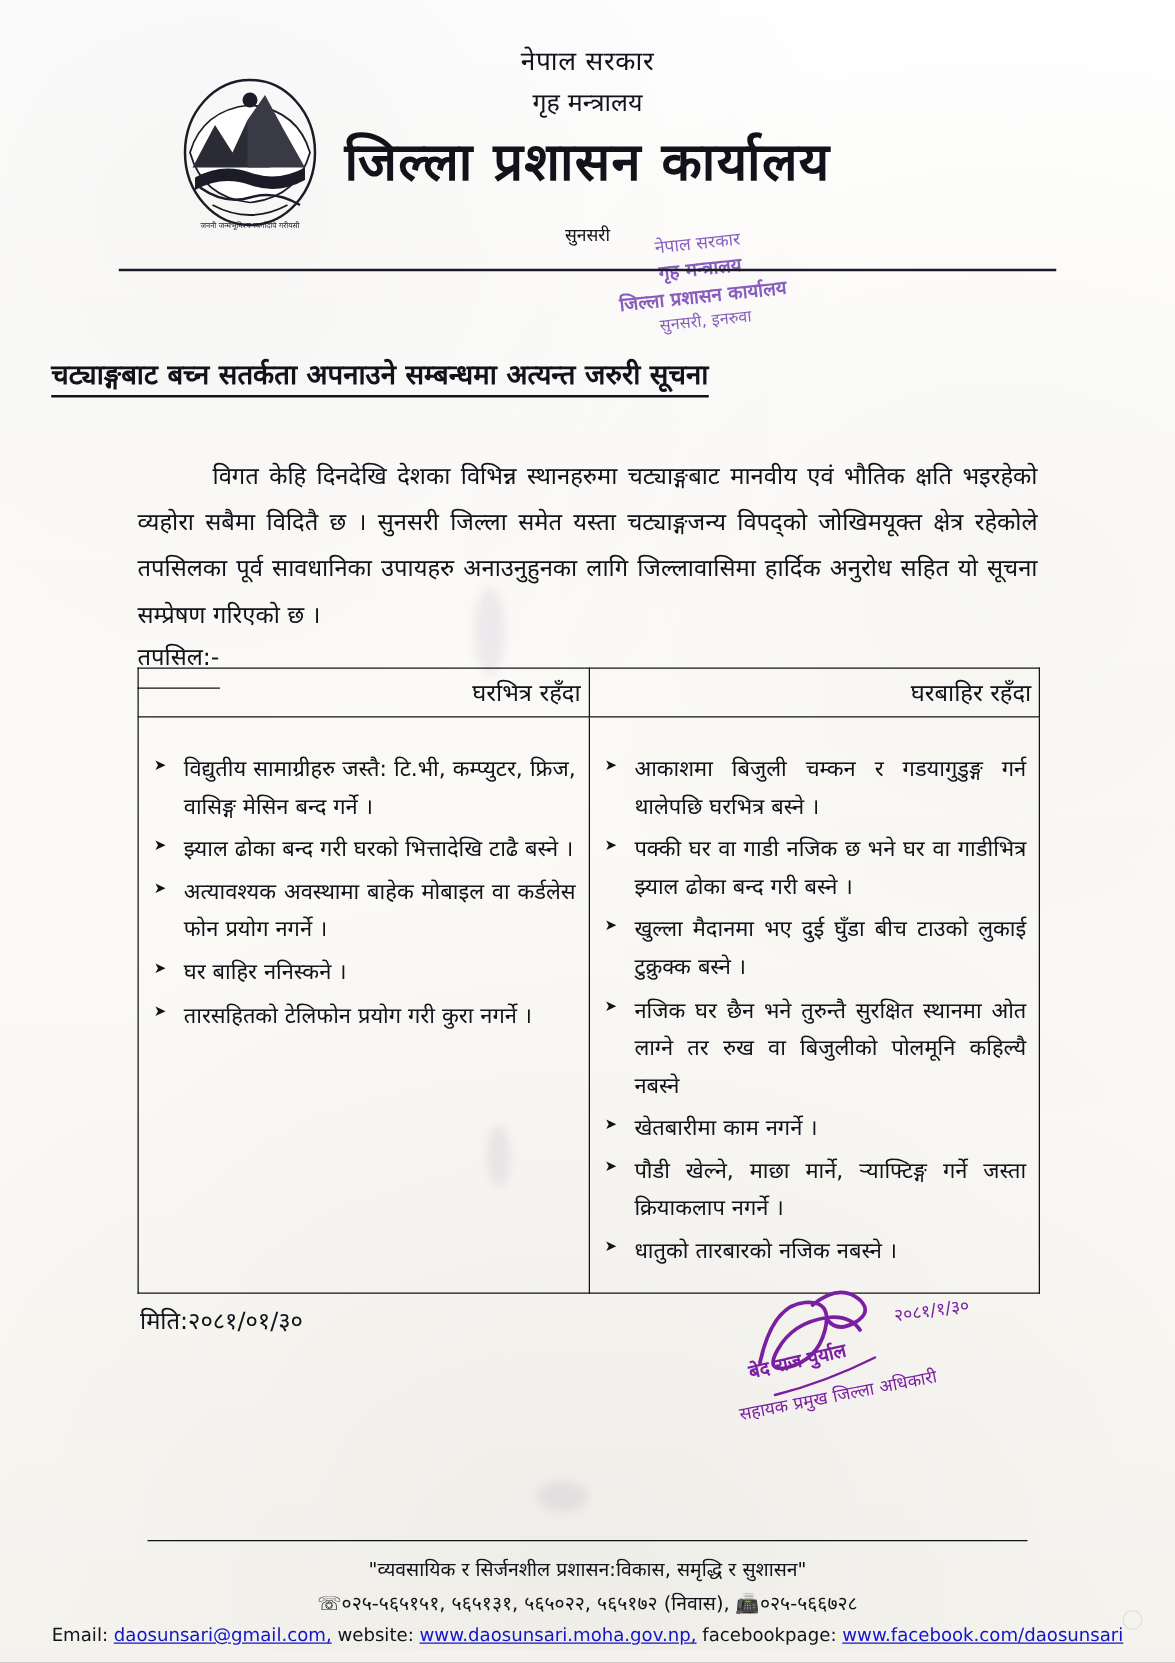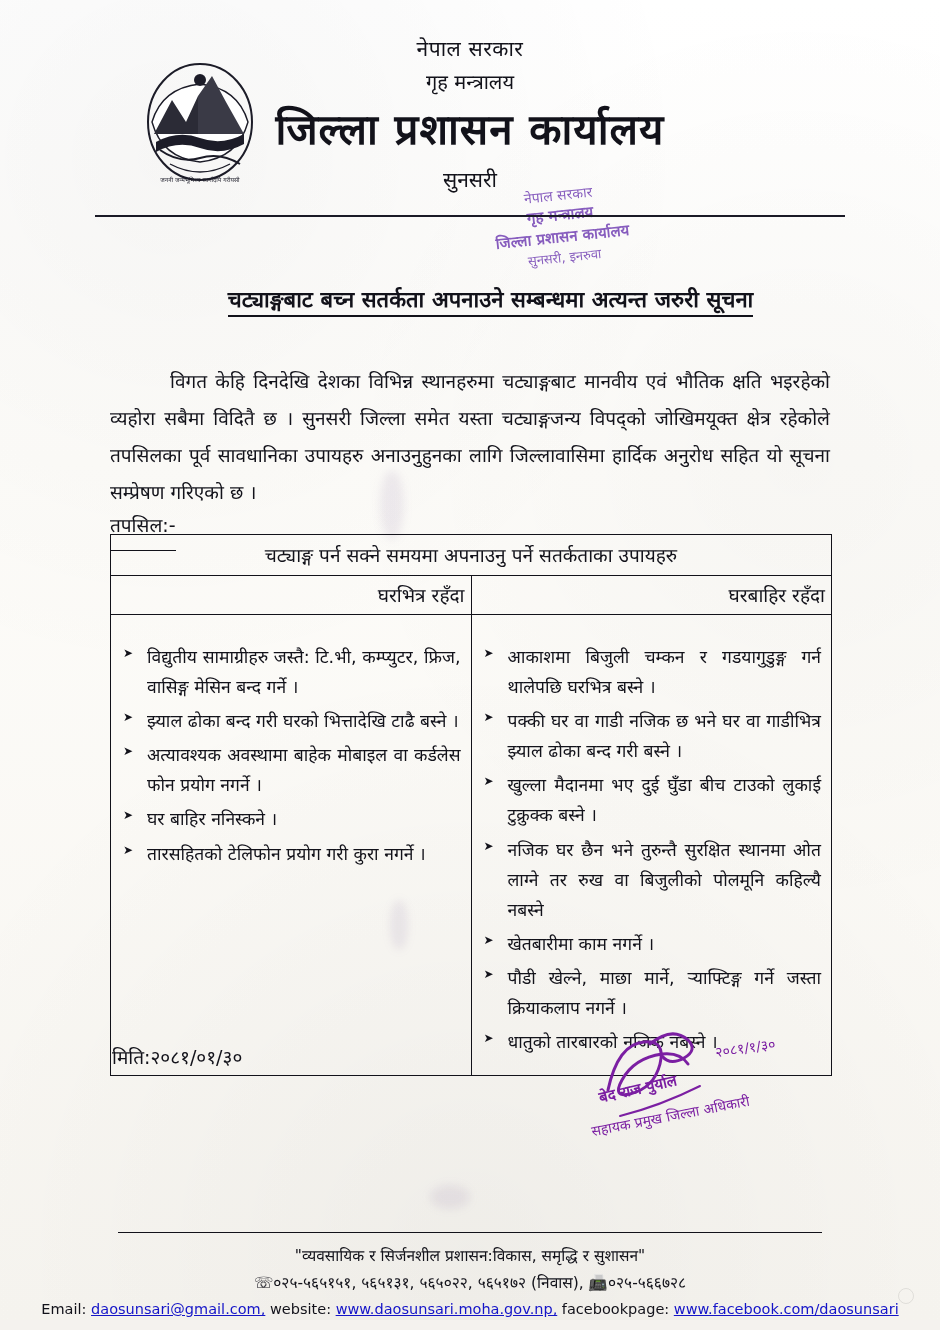--- a/index.html
+++ b/index.html
@@ -55,22 +55,22 @@
     font-size: 20px;
     margin-bottom: 4px;
   }
   .office-name {
     font-size: 42px;
     font-weight: bold;
     letter-spacing: 1px;
     margin-top: 4px;
   }
   .office-place {
-    font-size: 21px;
-    margin-top: 9px;
+    font-size: 14px;
+    margin-top: 22px;
   }
   .header-rule {
     position: absolute;
     left: 95px;
     right: 95px;
     top: 215px;
     border-top: 2px solid #1a1a26;
   }
 
   
@@ -91,21 +91,21 @@
   .stamp .s1 { font-size: 14px; }
   .stamp .s2 { font-size: 15px; font-weight: bold; }
   .stamp .s3 { font-size: 15px; font-weight: bold; }
   .stamp .s4 { font-size: 13px; }
 
   
   .subject {
     position: absolute;
     left: 0; right: 0;
     top: 283px;
-    text-align: center;
+    text-align: left;
     font-size: 22px;
     font-weight: bold;
     padding-left: 41px;
   }
   .subject span {
     border-bottom: 2px solid #12121a;
     padding-bottom: 3px;
   }
 
   
@@ -314,23 +314,20 @@
     <div class="subject">
       <span>चट्याङ्गबाट बच्न सतर्कता अपनाउने सम्बन्धमा अत्यन्त जरुरी सूचना</span>
     </div>
 
     <div class="body-para">विगत केहि दिनदेखि देशका विभिन्न स्थानहरुमा चट्याङ्गबाट मानवीय एवं भौतिक क्षति भइरहेको व्यहोरा सबैमा विदितै छ । सुनसरी जिल्ला समेत यस्ता चट्याङ्गजन्य विपद्को जोखिमयूक्त क्षेत्र रहेकोले तपसिलका पूर्व सावधानिका उपायहरु अनाउनुहुनका लागि जिल्लावासिमा हार्दिक अनुरोध सहित यो सूचना सम्प्रेषण गरिएको छ ।</div>
 
     <div class="tapsil">तपसिल:-</div>
 
     <table class="tbl">
       <tbody>
-          <tr>
-        <td class="title-cell" colspan="2">चट्याङ्ग पर्न सक्ने समयमा अपनाउनु पर्ने सतर्कताका उपायहरु</td>
-      </tr>
       <tr>
         <td class="sub-head" style="width:50%">घरभित्र रहँदा</td>
         <td class="sub-head" style="width:50%">घरबाहिर रहँदा</td>
       </tr>
       <tr>
         <td class="list-cell">
           <ul>
             <li>विद्युतीय सामाग्रीहरु जस्तै: टि.भी, कम्प्युटर, फ्रिज, वासिङ्ग मेसिन बन्द गर्ने ।</li>
             <li>झ्याल ढोका बन्द गरी घरको भित्तादेखि टाढै बस्ने ।</li>
             <li>अत्यावश्यक अवस्थामा बाहेक मोबाइल वा कर्डलेस फोन प्रयोग नगर्ने ।</li>

